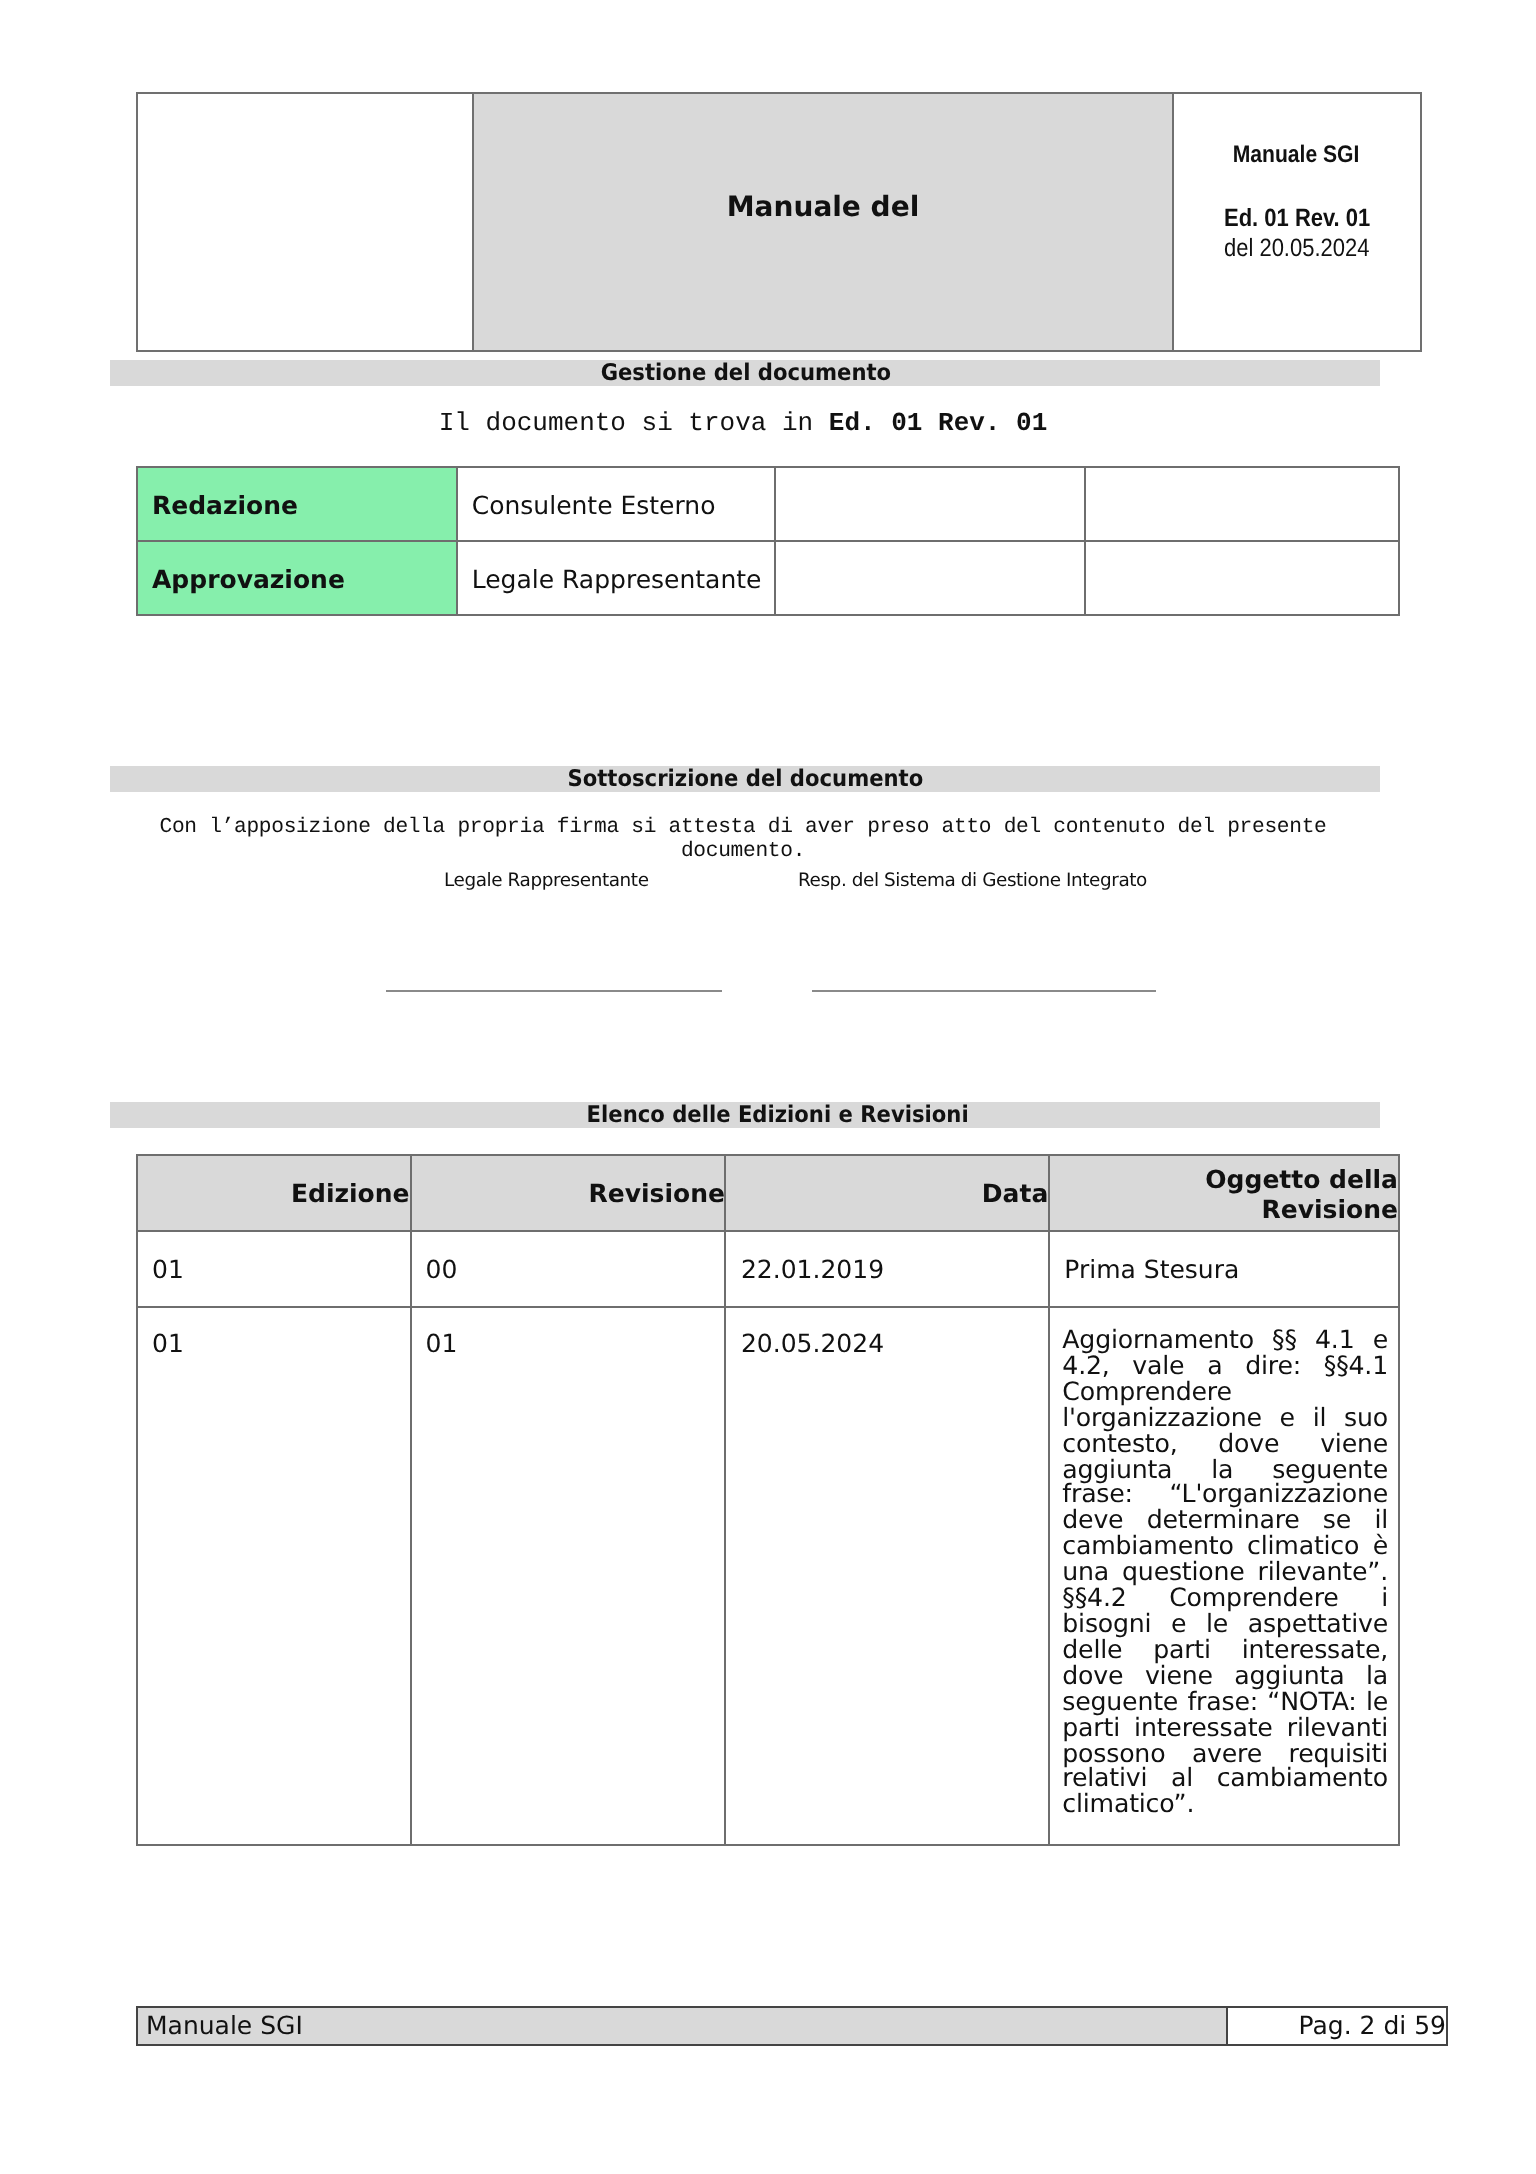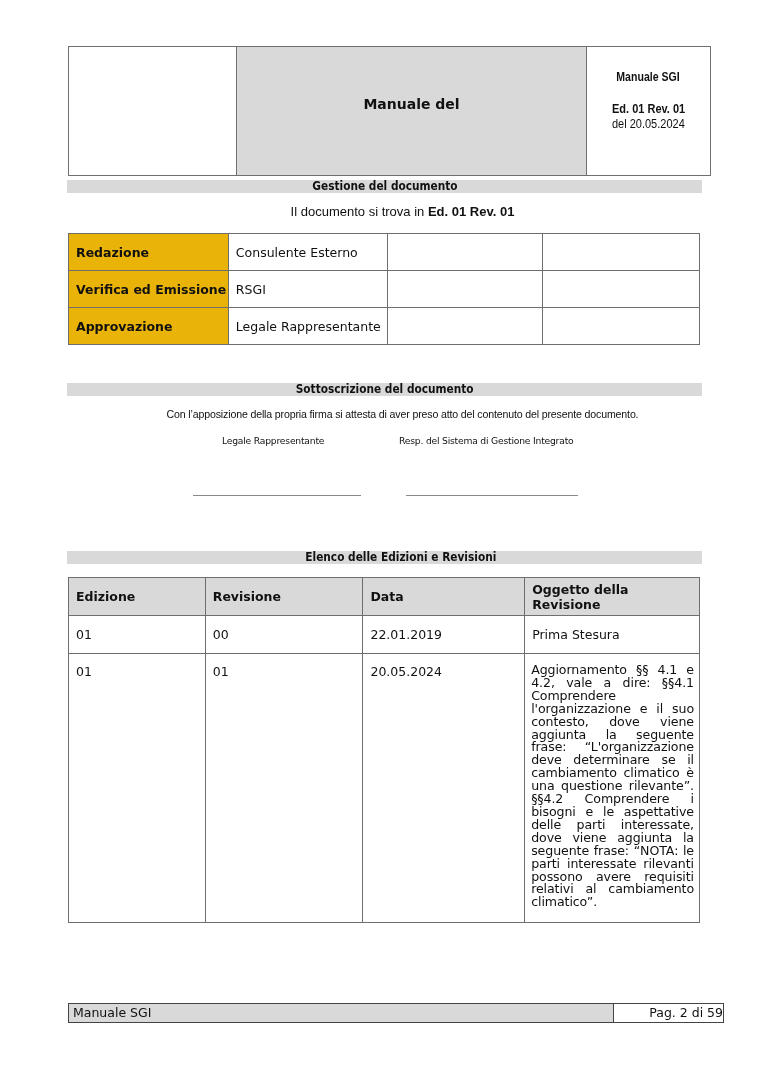--- a/index.html
+++ b/index.html
@@ -14,36 +14,36 @@
                 display: flex; flex-direction: column; align-items: center; justify-content: center;
                 font-family: "DejaVu Sans", sans-serif; font-weight: bold; font-size: 14px; line-height: 21px;
                 padding-bottom: 14px; box-sizing: border-box; }
   .hdr .meta { flex: 1; display: flex; flex-direction: column; align-items: center;
                font-size: 12px; padding-top: 23px; box-sizing: border-box; }
   .hdr .meta .m1 { font-weight: bold; font-size: 12px; transform: scaleX(0.88); }
   .hdr .meta .m2 { font-weight: bold; font-size: 12.5px; margin-top: 18px; transform: scaleX(0.88); }
   .hdr .meta .m3 { font-size: 12.5px; margin-top: 1px; transform: scaleX(0.88); }
 
   
-  .band { left: 67px; width: 635px; height: 13px; background: #d9d9d9;
+  .band { left: 55px; width: 635px; height: 13px; background: #d9d9d9;
           font-family: "DejaVu Sans", sans-serif; font-weight: bold; font-size: 11.5px;
           text-align: center; line-height: 13px; }
   .band span { display: inline-block; transform: scaleX(0.92); }
 
-  .center-line { left: 85px; width: 635px; text-align: center; font-family: Liberation Sans, sans-serif; }
+  .center-line { left: 54px; width: 635px; text-align: center; font-family: Liberation Mono, monospace; }
 
   
   table.doc { border-collapse: collapse; font-family: "DejaVu Sans", sans-serif; font-size: 12.5px; }
   table.doc td { border: 1px solid #6e6e6e; padding: 0 0 0 7px; vertical-align: middle; }
-  table.doc td.lbl { background: #eab308; font-weight: bold; }
+  table.doc td.lbl { background: #86efac; font-weight: bold; }
   table.doc td.th { background: #d9d9d9; font-weight: bold; }
   .t1 { left: 68px; top: 233px; width: 632px; }
   .t1 td { height: 36px; }
   .t2 { left: 68px; top: 577px; width: 632px; }
-  .t2 tr.head td { height: 37px; }
+  .t2 tr.head td { height: 37px; text-align: right; }
   .t2 tr.r1 td { height: 37px; }
   .t2 tr.r2 td { height: 258px; vertical-align: top; padding-top: 10px; }
   .t2 td.obj-long { padding: 8px 5px 0 6px; text-align: justify; font-size: 12.6px; line-height: 12.9px;
                     letter-spacing: -0.1px; }
 
   .sigline { top: 495px; height: 0; border-top: 1px solid #8a8a8a; }
 
   
   .footer { left: 68px; top: 1003px; width: 656px; height: 20px; border: 1px solid #444; display: flex;
             font-family: "DejaVu Sans", sans-serif; font-size: 12.5px; }
@@ -76,26 +76,20 @@
   <colgroup>
       <col style="width:160px">
       <col style="width:159px">
       <col style="width:156px">
       <col style="width:157px">
     </colgroup>
   <tbody>
       <tr>
     <td class="lbl">Redazione</td>
     <td>Consulente Esterno</td>
-    <td></td>
-    <td></td>
-  </tr>
-  <tr>
-    <td class="lbl">Verifica ed Emissione</td>
-    <td>RSGI</td>
     <td></td>
     <td></td>
   </tr>
   <tr>
     <td class="lbl">Approvazione</td>
     <td>Legale Rappresentante</td>
     <td></td>
     <td></td>
   </tr>
 </tbody>

